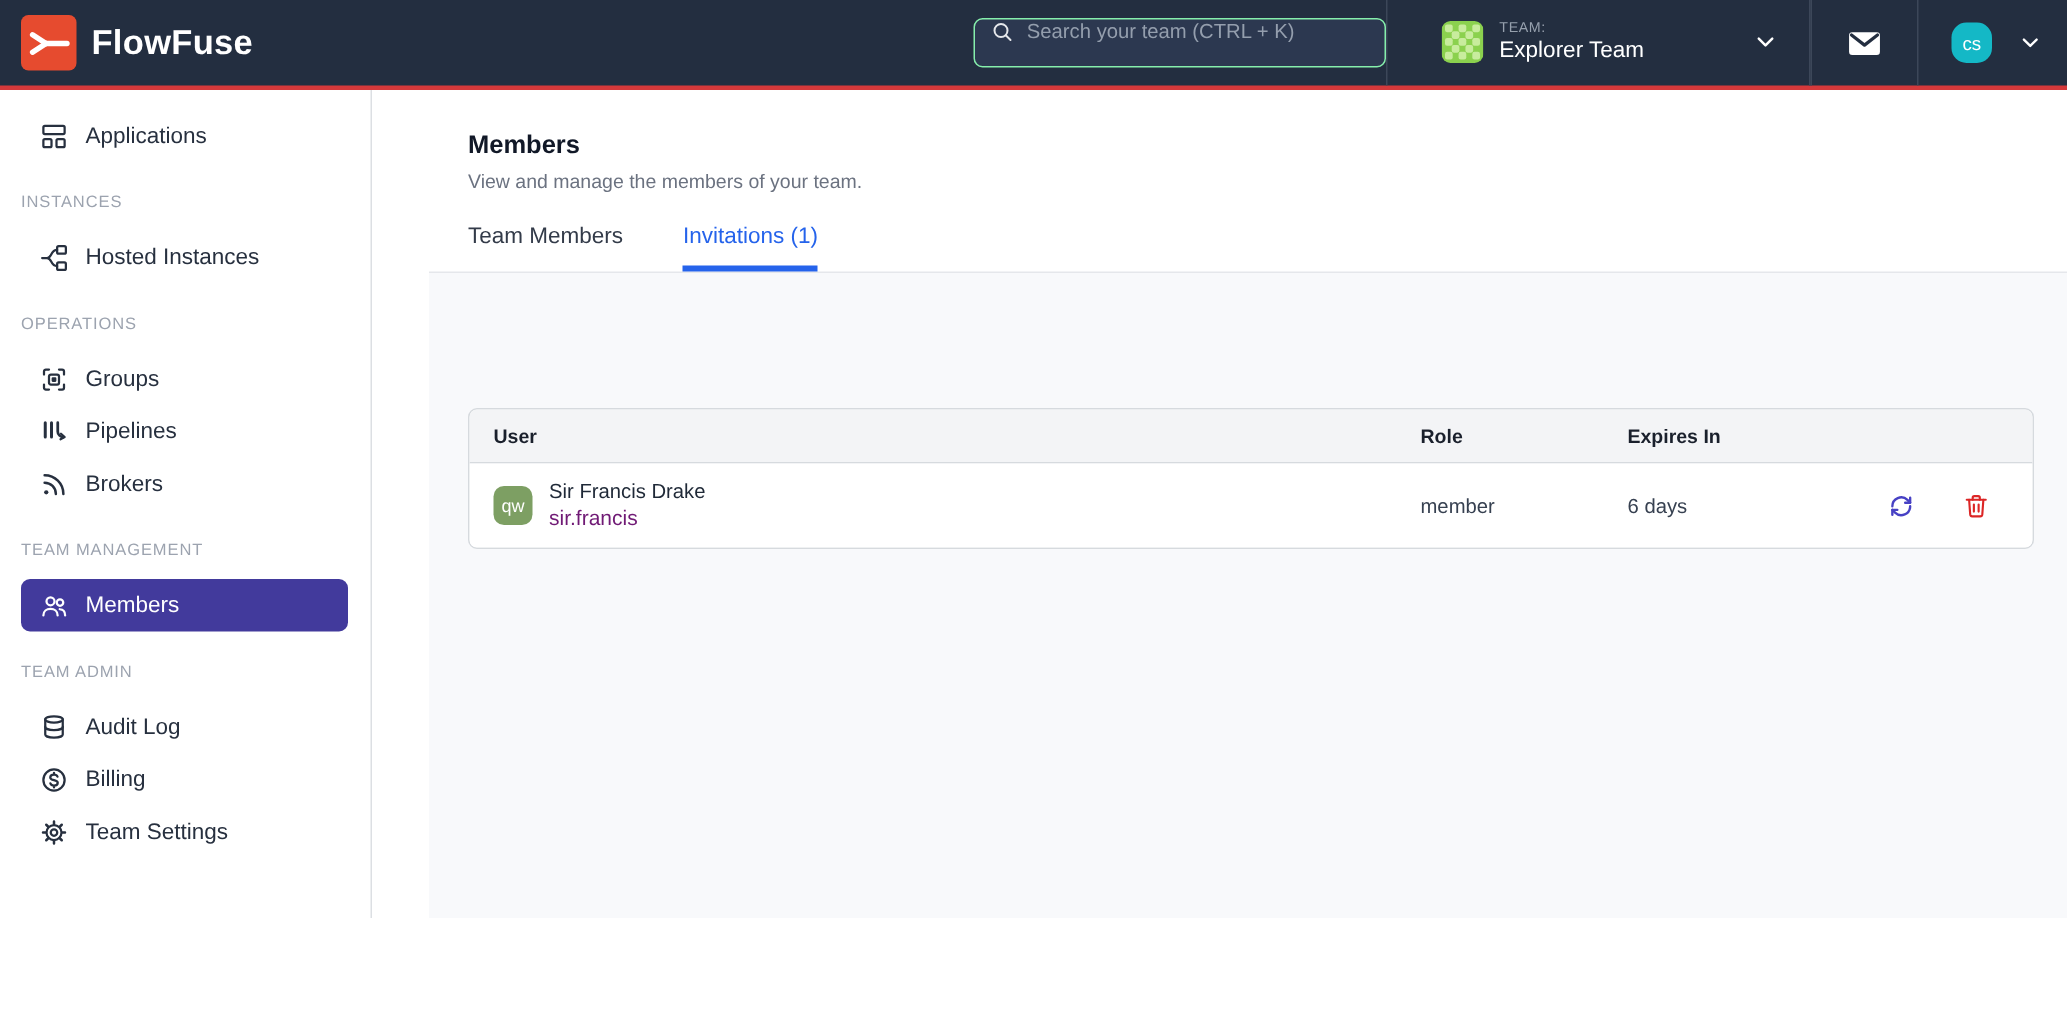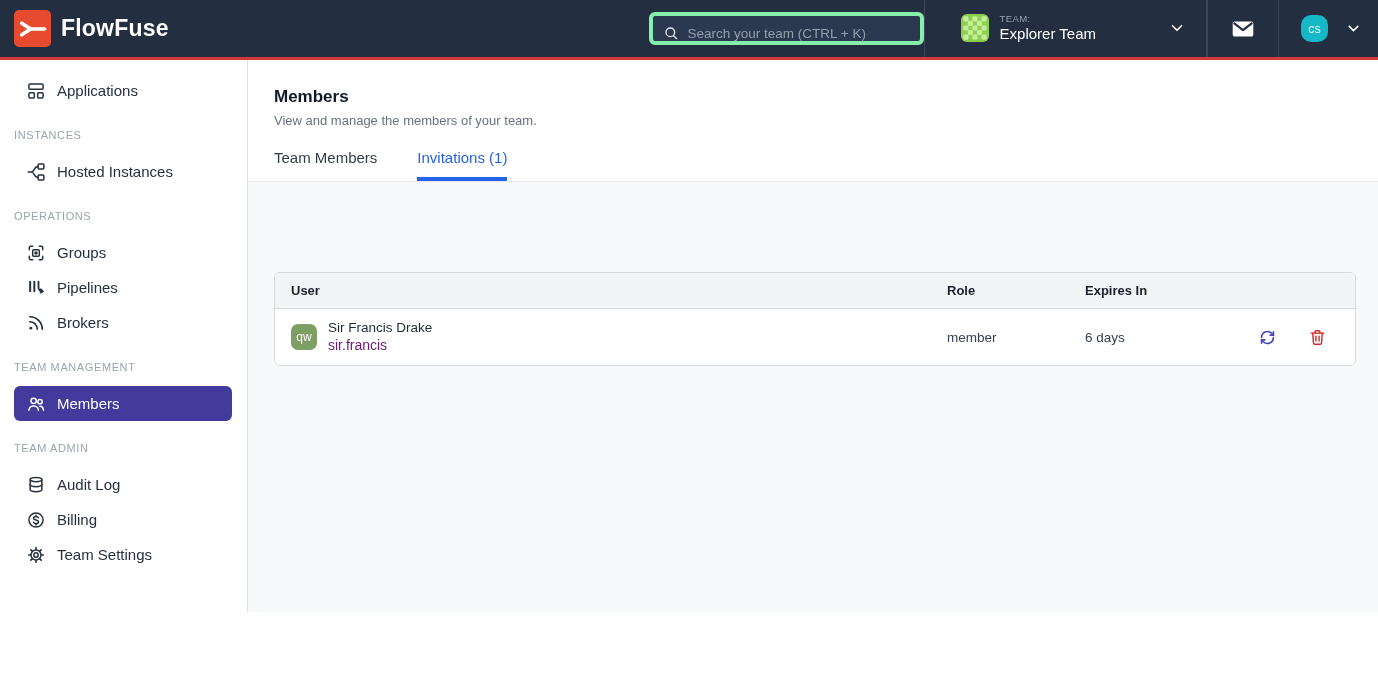--- a/index.html
+++ b/index.html
@@ -6,22 +6,22 @@
   html,body { width:1378px; height:682px; overflow:hidden; font-family:"Liberation Sans", sans-serif; background:#fff; }
 
   
   .navbar { height:60px; background:var(--navbar-bg,#232e40); border-bottom:3px solid var(--accent-red,#d5393b);
             display:flex; align-items:center; padding:0 16px 0 14px; }
   .logo-box { width:37px; height:37px; border-radius:5px; background:var(--brand-red,#e64b2f);
               display:flex; align-items:center; justify-content:center; flex:0 0 auto; }
   .logo-box svg { width:28px; height:28px; }
   .brand { color:#fff; font-size:23px; font-weight:700; margin-left:10px; letter-spacing:.2px; }
 
-  .nav-search { margin-left:auto; width:275px; height:33px; background:#2c3850; border:4px solid #86efac;
-                border-radius:6px; display:flex; align-items:flex-end; padding:0 10px; gap:9px; }
+  .nav-search { margin-left:auto; width:275px; height:33px; background:#2c3850; border:1px solid #86efac;
+                border-radius:6px; display:flex; align-items:flex-start; padding:0 10px; gap:9px; }
   .nav-search svg { width:16px; height:16px; color:#e5e7eb; flex:0 0 auto; }
   .nav-search input { background:transparent; border:none; outline:none; color:#cdd3dc; font-size:13.5px;
                       font-family:"Liberation Sans",sans-serif; width:100%; }
   .nav-search input::placeholder { color:#949ead; }
 
   .vdiv { width:1px; align-self:stretch; background:#3c4759; }
 
   .team-select { display:flex; align-items:center; margin-left:36px; cursor:pointer; }
   .team-avatar { width:28px; height:28px; border-radius:6px; overflow:hidden; flex:0 0 auto; }
   .team-text { margin-left:11px; display:flex; flex-direction:column; line-height:1.15; }
@@ -40,21 +40,21 @@
 
   .mail-btn { margin:0 22px; background:none; border:none; cursor:pointer; color:#fff; width:26px; height:26px; }
   .mail-btn svg { width:26px; height:26px; display:block; }
 
   .user-menu { display:flex; align-items:center; margin-left:22px; cursor:pointer; }
   .user-avatar { width:27px; height:27px; border-radius:10px; background:var(--teal,#14b8c6); color:#fff;
                  font-size:12.5px; display:flex; align-items:center; justify-content:center; }
   .user-menu .chev { width:17px; height:17px; color:#fff; margin-left:17px; }
 
   
-  .page { display:flex; height:552px; }
+  .page { display:flex; height:552px;gap:38px; }
 
   
   .sidebar { width:248px; background:#fff; border-right:1px solid #dcdfe3; padding-top:13px; flex:0 0 auto; }
   .section-label { font-size:11px; color:#9ca3af; letter-spacing:.6px; padding-left:14px; margin:21px 0 13px; }
   .nav-item { height:35px; margin:0 15px 0 14px; border-radius:6px; display:flex; align-items:center; gap:11px;
               padding-left:12px; cursor:pointer; color:#27303f; font-size:15px; }
   .nav-item .nav-icon { width:20px; height:20px; flex:0 0 auto; display:flex; }
   .nav-item .nav-icon svg { width:20px; height:20px; }
   .nav-item.active { background:var(--indigo,#423a9c); color:#fff; }
 

